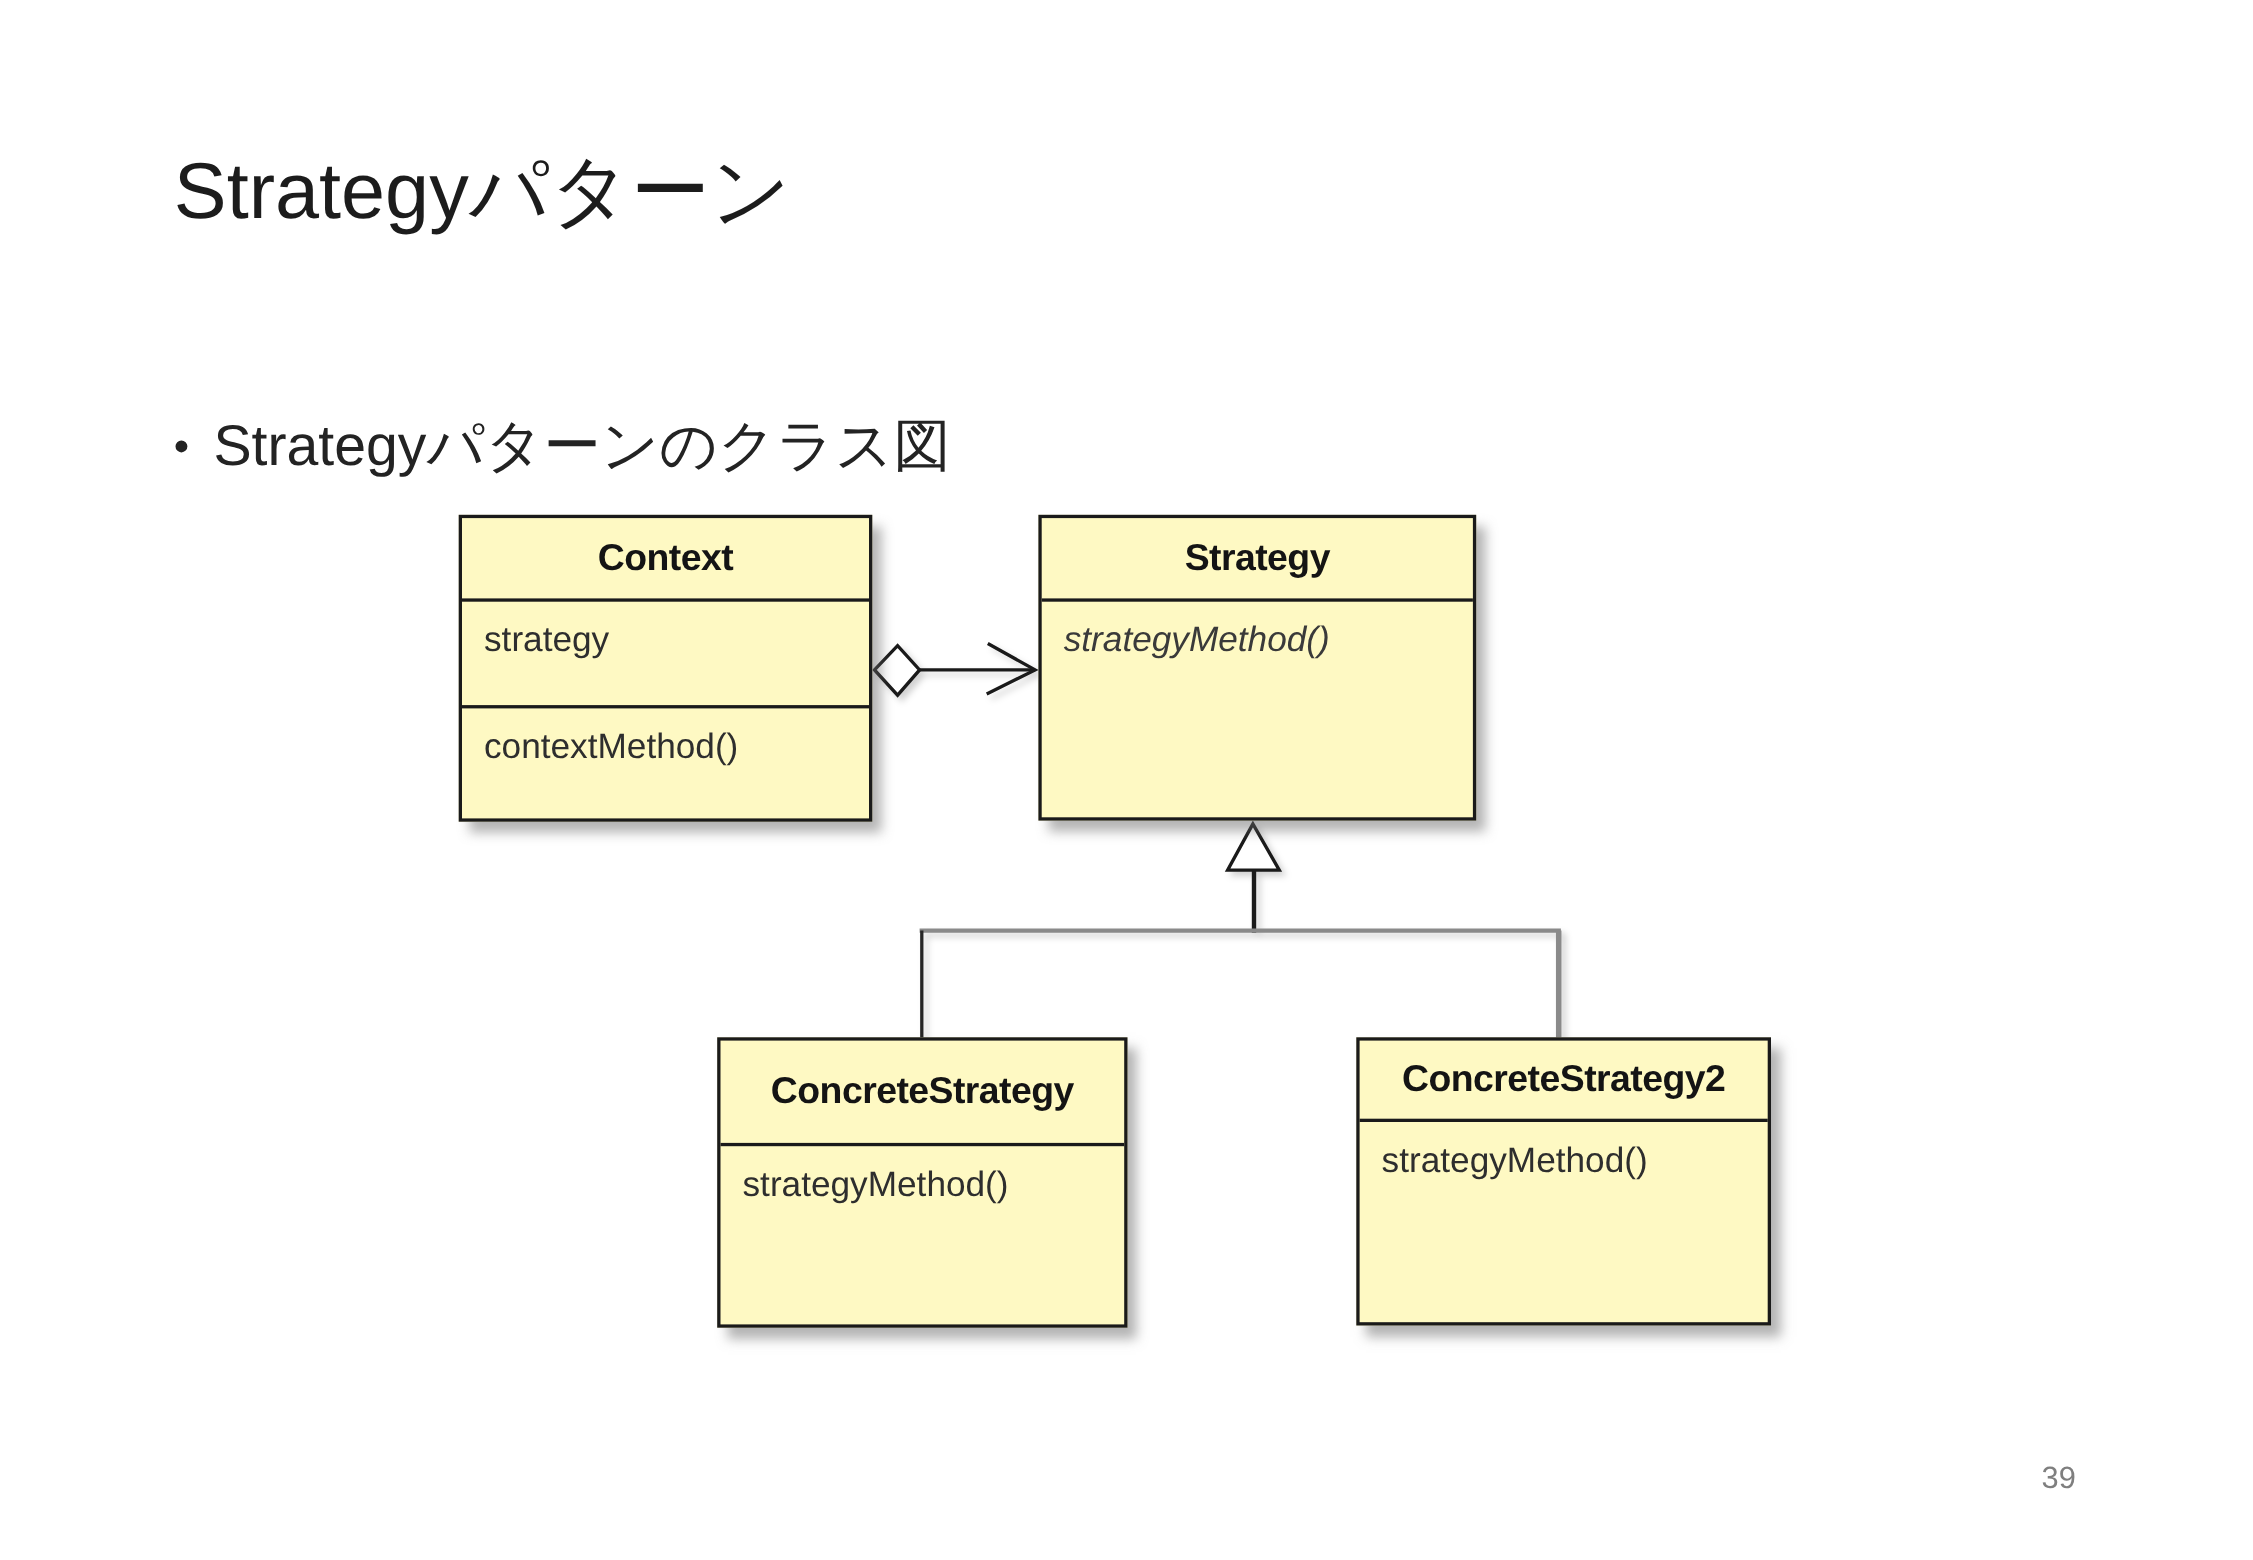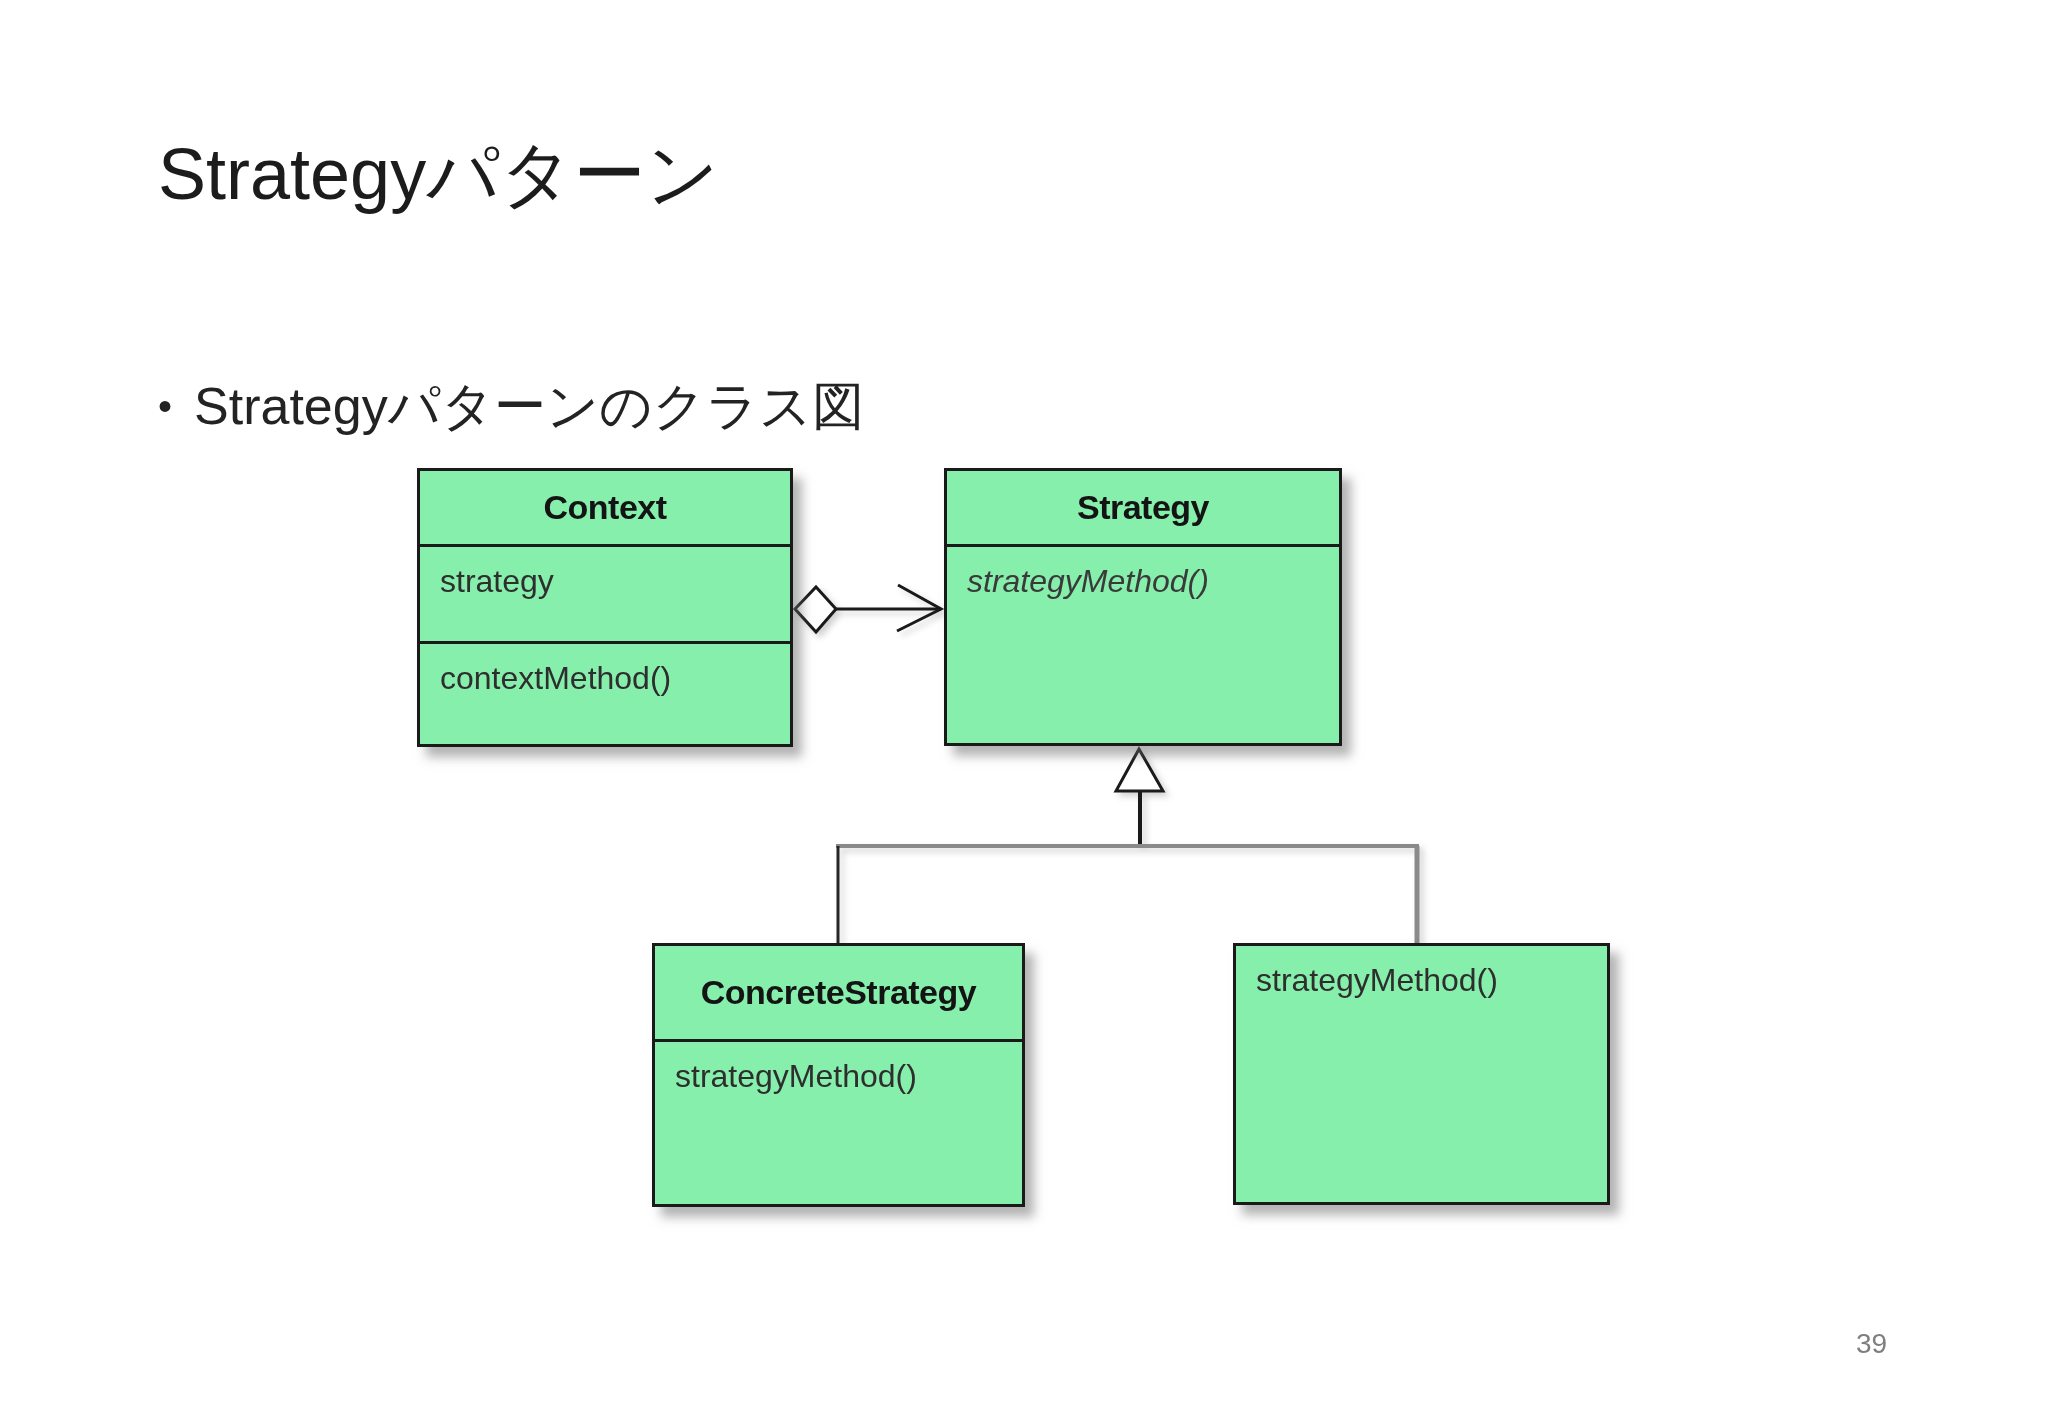--- a/index.html
+++ b/index.html
@@ -58,21 +58,21 @@
     position:absolute;left:0;top:0;
     pointer-events:none;
     filter:drop-shadow(4px 4px 3px rgba(0,0,0,0.18));
   }
   .rel-ink{stroke:var(--ink);}
   .rel-gray{stroke:var(--line-gray);}
   .rel-fill{fill:#ffffff;}
 
   .uml-box{
     position:absolute;
-    background:#86efac;
+    background:#fef9c3;
     border:3px solid var(--ink);
     box-shadow:9px 10px 10px rgba(105,105,105,0.50);
     display:flex;
     flex-direction:column;
   }
   .uml-head{
     border-bottom:3px solid var(--ink);
     font-weight:bold;
     font-size:34px;
     color:#141414;
@@ -141,20 +141,21 @@
       <div class="uml-head">Strategy</div>
       <div class="uml-compartment uml-methods italic">strategyMethod()</div>
     </div>
 
     <div class="uml-box b-concrete1">
       <div class="uml-head">ConcreteStrategy</div>
       <div class="uml-compartment uml-methods">strategyMethod()</div>
     </div>
 
     <div class="uml-box b-concrete2">
+      <div class="uml-head">ConcreteStrategy2</div>
       <div class="uml-compartment uml-methods">strategyMethod()</div>
     </div>
 
   </div>
 
   <div class="page-number">39</div>
 
 </div>
 
 </body></html>

